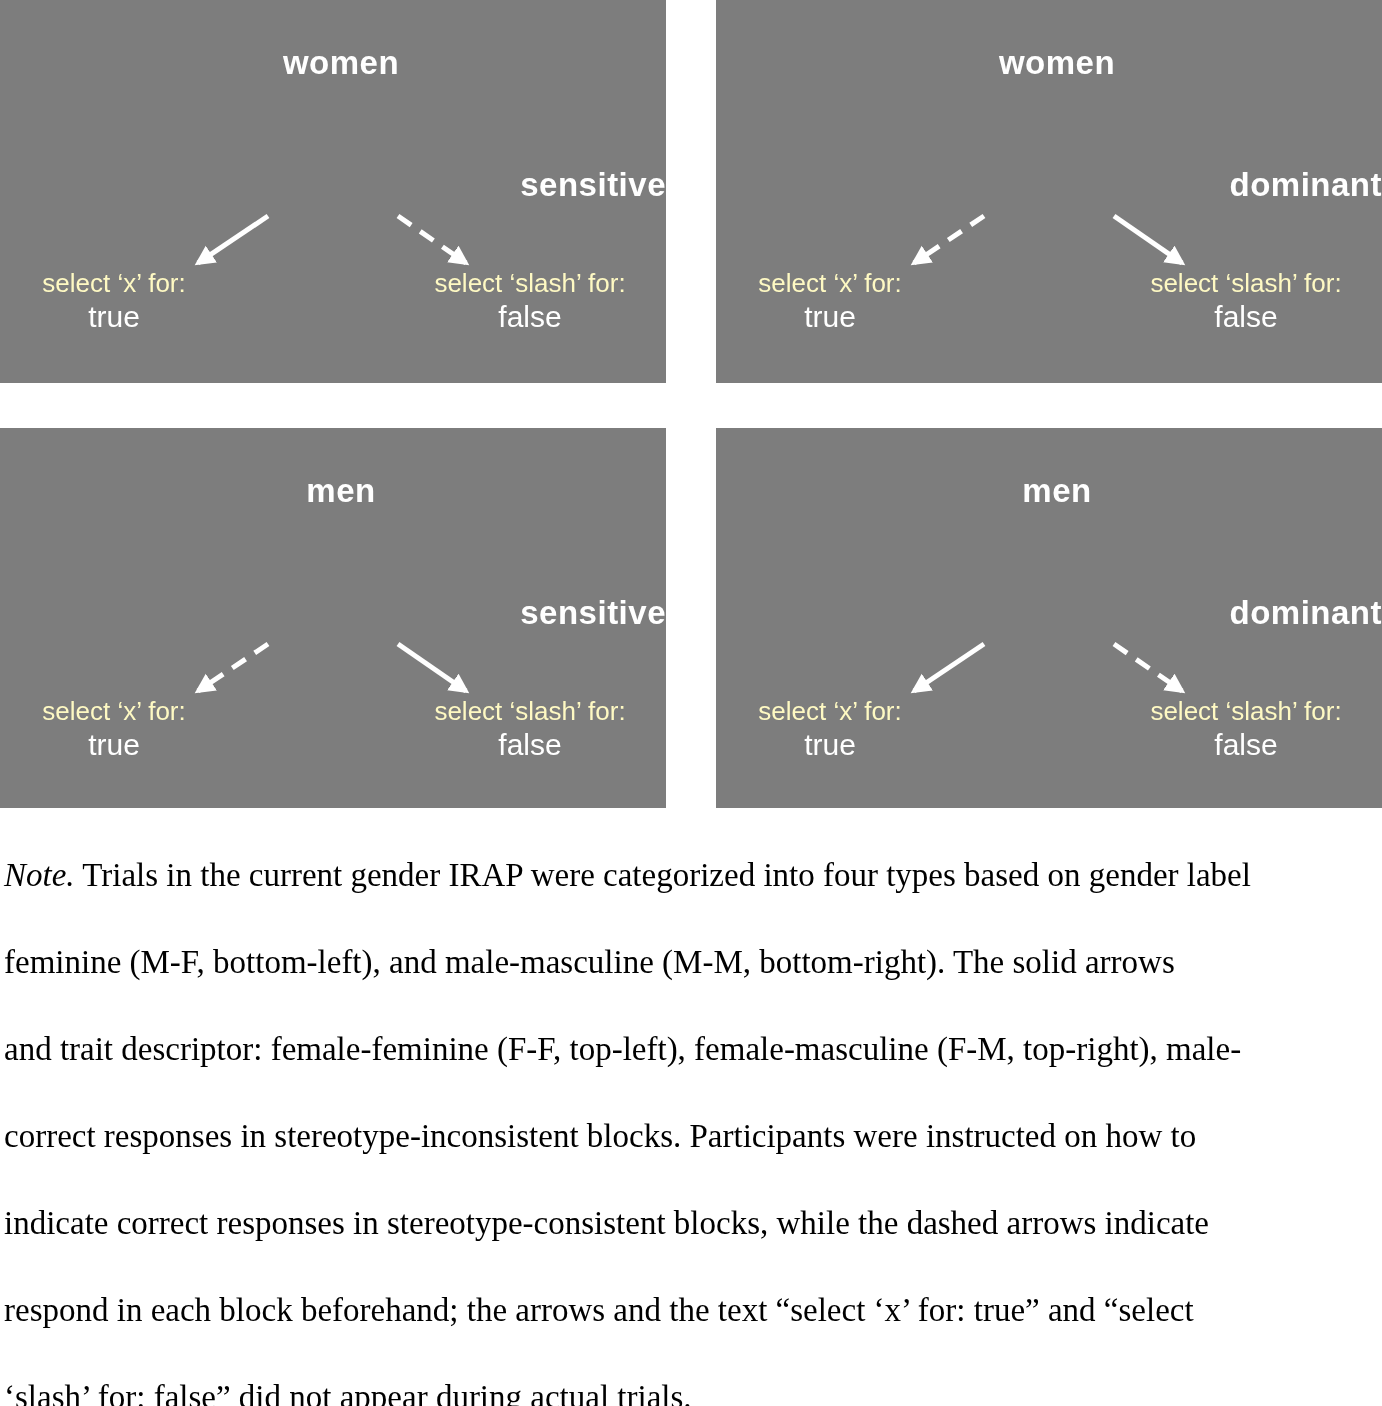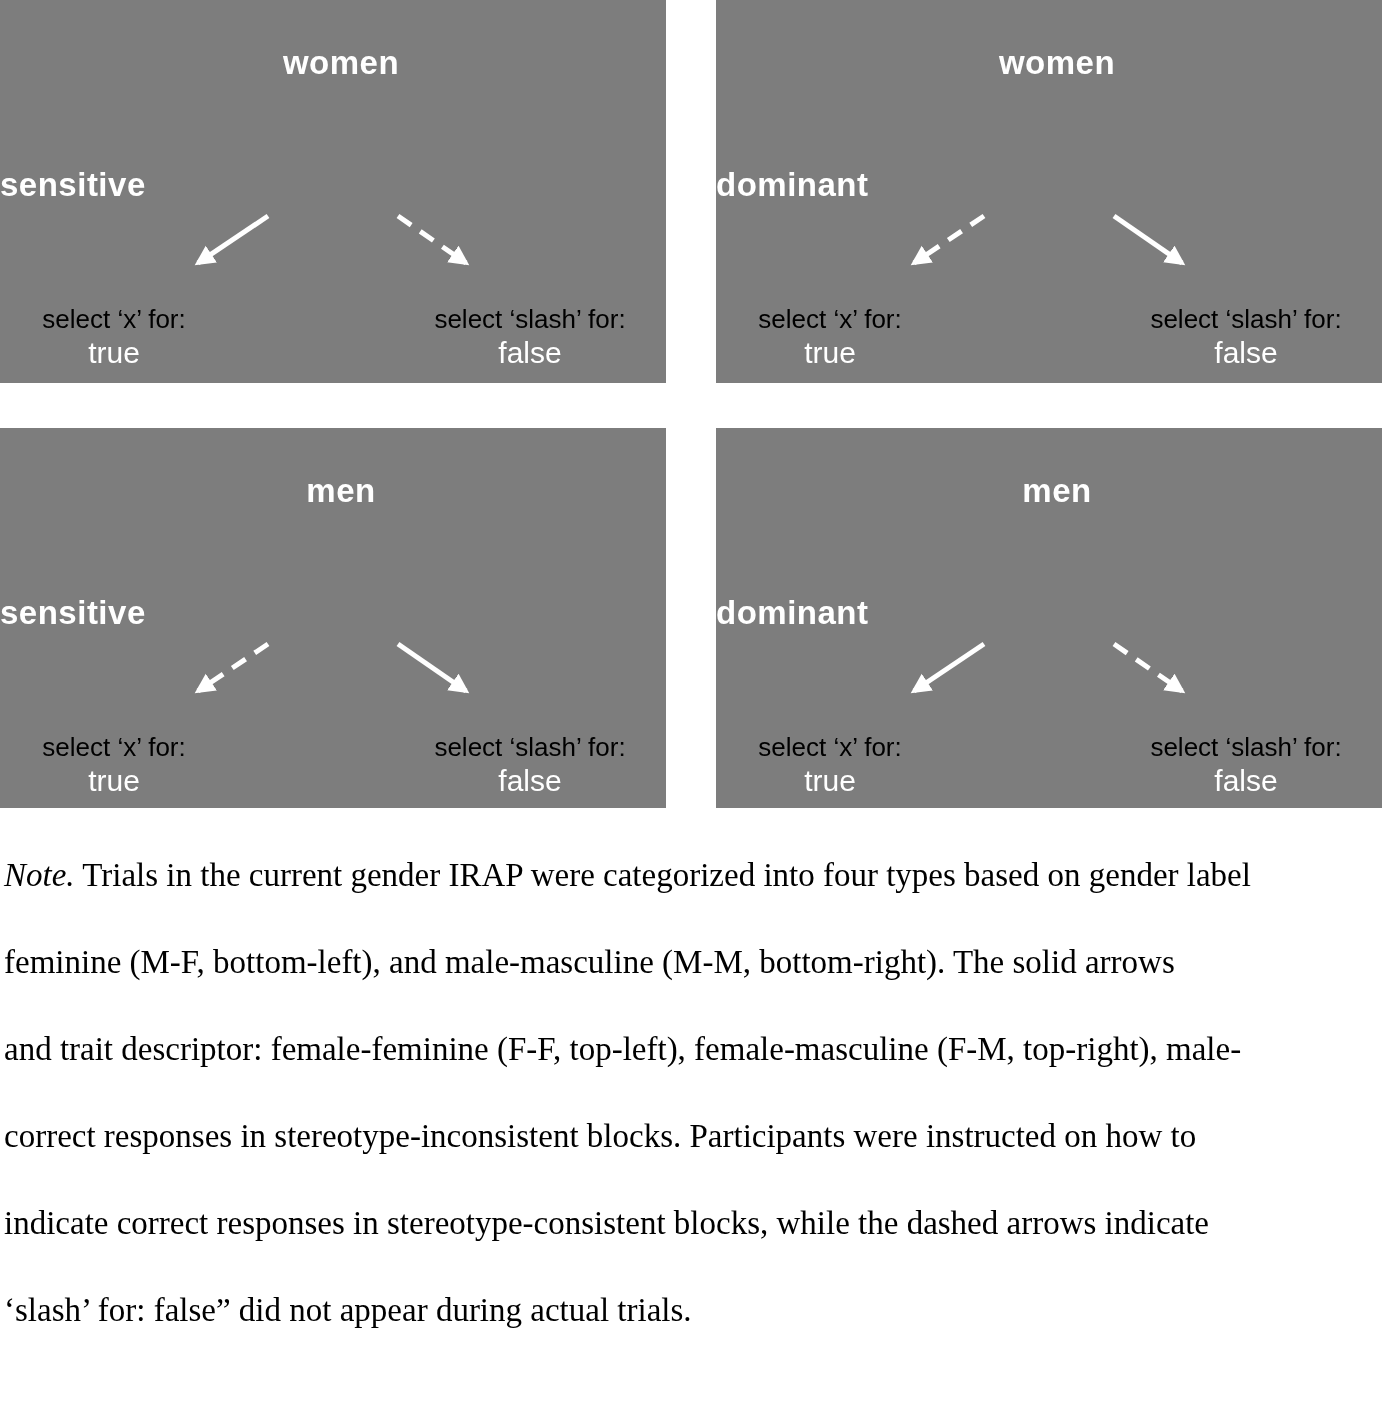--- a/index.html
+++ b/index.html
@@ -13,27 +13,27 @@
   }
   .panel-tl{left:0;top:0;height:383px;}
   .panel-tr{left:716px;top:0;height:383px;}
   .panel-bl{left:0;top:428px;height:380px;}
   .panel-br{left:716px;top:428px;height:380px;}
   .gender{
     position:absolute;top:44px;left:0;width:100%;text-align:center;
     font-size:33px;font-weight:bold;letter-spacing:0.5px;margin-left:8px;
   }
   .trait{
-    position:absolute;top:166px;left:0;width:100%;text-align:left;
+    position:absolute;top:166px;left:0;width:100%;text-align:right;
     font-size:33px;font-weight:bold;letter-spacing:0.5px;
   }
   .resp{position:absolute;top:268px;text-align:center;}
   .resp-left{left:0;width:228px;}
   .resp-right{right:14px;width:244px;}
-  .sel-line{font-size:26px;line-height:30px;color:#000000;margin-top:36px;}
+  .sel-line{font-size:26px;line-height:30px;color:#fef9c3;}
   .resp-value{font-size:30px;font-weight:normal;line-height:34px;margin-top:2px;}
   svg.arrows{position:absolute;left:0;top:0;width:100%;height:100%;}
   svg.arrows line{stroke:#ffffff;stroke-width:5;}
   .caption{
     position:absolute;left:4px;top:832px;width:1374px;
     font-family:"Liberation Serif", serif;
     font-size:33px;line-height:87px;color:#000000;
     white-space:nowrap;
   }
   .cap-line{height:87px;}
@@ -129,14 +129,15 @@
     <div class="resp-value">false</div>
   </div>
 </div>
 
 <div class="caption">
   <div class="cap-line"><span class="note-label">Note.</span><span> Trials in the current gender IRAP were categorized into four types based on gender label</span></div>
   <div class="cap-line">feminine (M‑F, bottom-left), and male‑masculine (M‑M, bottom-right). The solid arrows</div>
   <div class="cap-line">and trait descriptor: female‑feminine (F‑F, top-left), female‑masculine (F‑M, top-right), male‑</div>
   <div class="cap-line">correct responses in stereotype-inconsistent blocks. Participants were instructed on how to</div>
   <div class="cap-line">indicate correct responses in stereotype-consistent blocks, while the dashed arrows indicate</div>
+  <div class="cap-line">respond in each block beforehand; the arrows and the text “select ‘x’ for: true” and “select</div>
   <div class="cap-line">‘slash’ for: false” did not appear during actual trials.</div>
 </div>
 
 </body></html>

